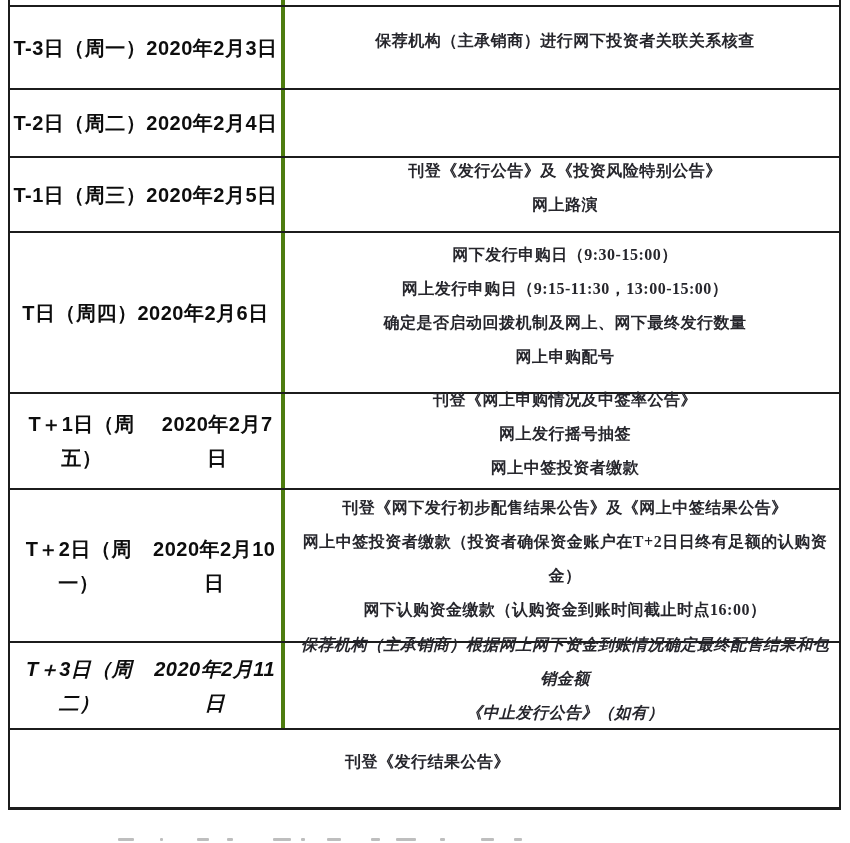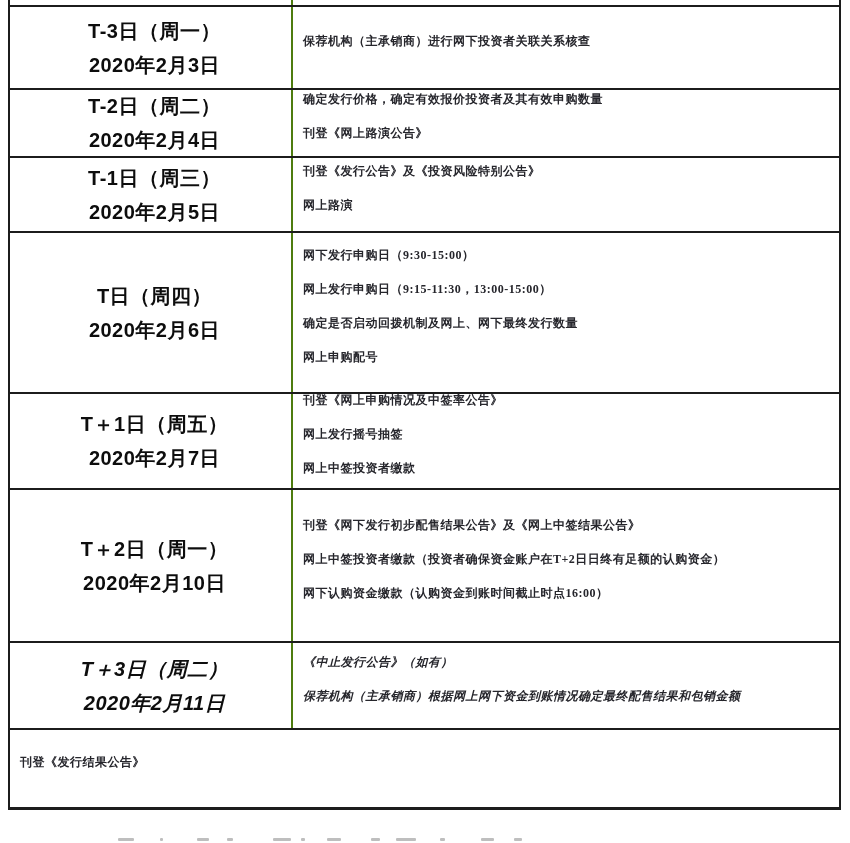--- a/index.html
+++ b/index.html
@@ -40,46 +40,46 @@
   .t-row.r3 { height: 75px; }
   .t-row.r4 { height: 161px; }
   .t-row.r5 { height: 96px; }
   .t-row.r6 { height: 153px; }
   .t-row.r7 { height: 87px; font-style: italic; }
   .t-row.r8 { height: 77px; }
   .cell-left {
     width: 275px;
     flex: 0 0 275px;
     box-sizing: border-box;
-    border-right: 2px solid #4d7c0f;
-    display: flex;
-    flex-direction: column;
+    border-right: 4px solid #4d7c0f;
+    display: flex;
+    flex-direction: row;
     justify-content: center;
     align-items: center;
     text-align: center;
     font-weight: 700;
     color: #0d0d0d;
     font-size: 20px;
     line-height: 34px;
     letter-spacing: 0.5px;
-    margin-left: 8px;
   }
   .cell-right {
     flex: 1 1 auto;
     box-sizing: border-box;
     display: flex;
     flex-direction: column;
     justify-content: center;
     padding: 2px 4px 16px 10px;
     font-family: "Liberation Serif", "DejaVu Serif", serif;
     font-weight: 600;
     color: #26262c;
-    font-size: 12px;
+    font-size: 16px;
     line-height: 34px;
     letter-spacing: 0.5px;
+    text-align: center;
   }
   .event-line { display: block; }
   .day-label, .date-label { display: block; }
   
   .remnant {
     position: absolute;
     left: 118px;
     top: 838px;
     height: 4px;
     display: flex;
@@ -112,24 +112,20 @@
       <div class="cell-right">
         <span class="event-line">保荐机构（主承销商）进行网下投资者关联关系核查</span>
       </div>
     </div>
 
     <div class="t-row r2">
       <div class="cell-left">
         <span class="day-label">T-2日（周二）</span>
         <span class="date-label">2020年2月4日</span>
       </div>
-      <div class="cell-right">
-        <span class="event-line">确定发行价格，确定有效报价投资者及其有效申购数量</span>
-        <span class="event-line">刊登《网上路演公告》</span>
-      </div>
     </div>
 
     <div class="t-row r3">
       <div class="cell-left">
         <span class="day-label">T-1日（周三）</span>
         <span class="date-label">2020年2月5日</span>
       </div>
       <div class="cell-right">
         <span class="event-line">刊登《发行公告》及《投资风险特别公告》</span>
         <span class="event-line">网上路演</span>
@@ -172,22 +168,22 @@
         <span class="event-line">网下认购资金缴款（认购资金到账时间截止时点16:00）</span>
       </div>
     </div>
 
     <div class="t-row r7">
       <div class="cell-left">
         <span class="day-label">T＋3日（周二）</span>
         <span class="date-label">2020年2月11日</span>
       </div>
       <div class="cell-right">
+        <span class="event-line">保荐机构（主承销商）根据网上网下资金到账情况确定最终配售结果和包销金额</span>
         <span class="event-line">《中止发行公告》（如有）</span>
-        <span class="event-line">保荐机构（主承销商）根据网上网下资金到账情况确定最终配售结果和包销金额</span>
       </div>
     </div>
 
     <div class="t-row r8">
       <div class="cell-right">
         <span class="event-line">刊登《发行结果公告》</span>
       </div>
     </div>
 
   </div>

